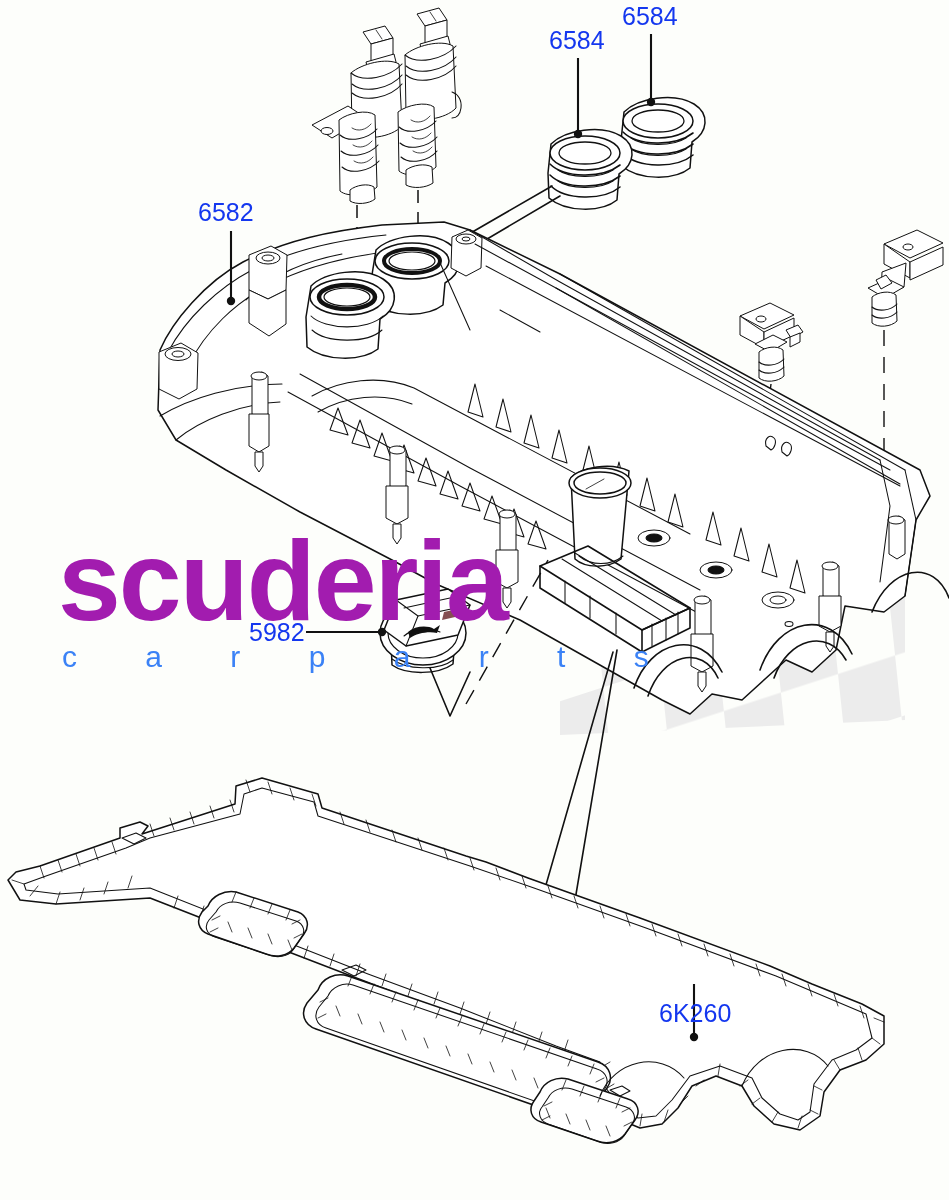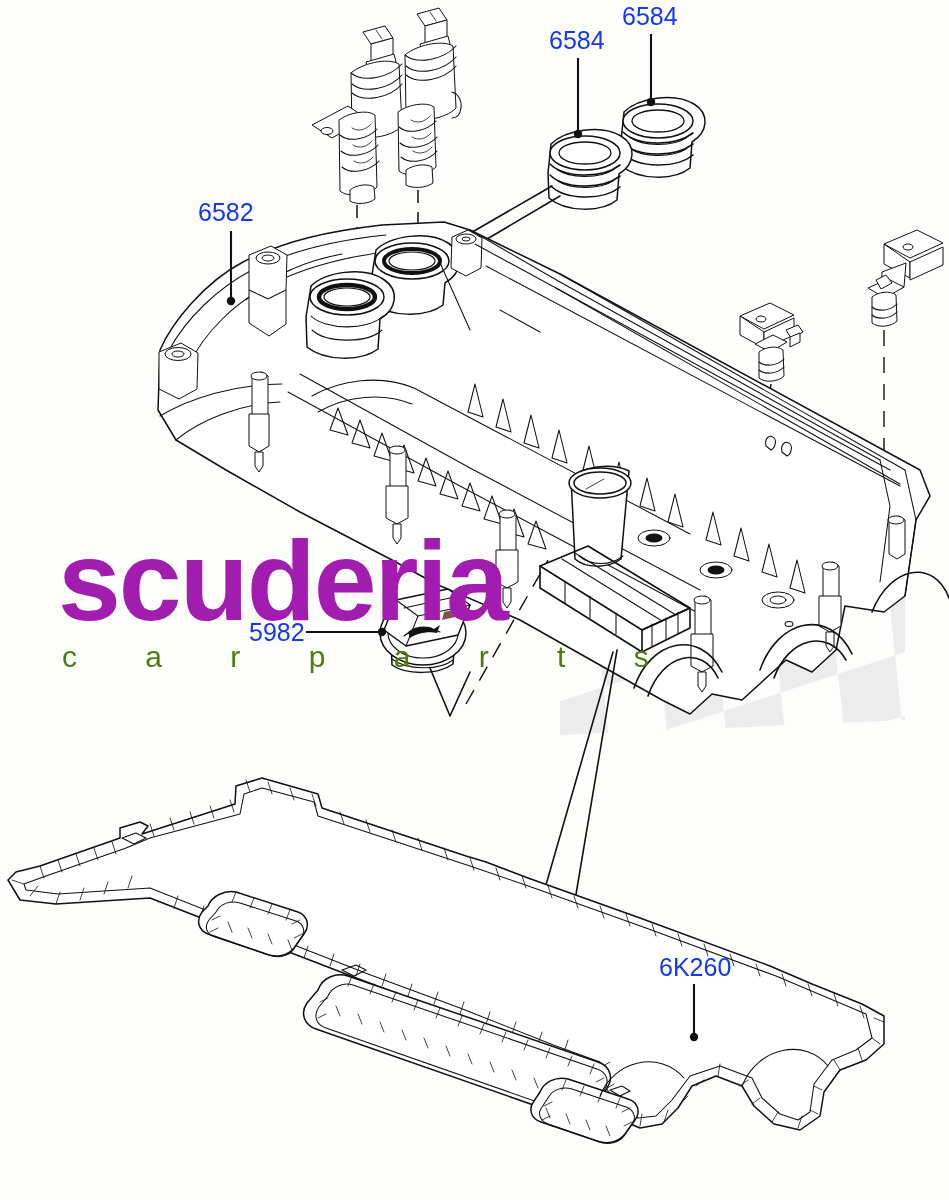--- a/index.html
+++ b/index.html
@@ -21,21 +21,21 @@
     letter-spacing:-2px;
     color:#a21caf;
     font-family:"Liberation Sans", sans-serif;
     line-height:1;
     white-space:nowrap;
   }
   .wm-carparts{
     position:absolute;
     left:62px;top:640px;
     font-size:30px;
-    color:#4d7c0f;
+    color:#3b82f6;
     letter-spacing:30px;
     font-family:"Liberation Sans", sans-serif;
     white-space:nowrap;
   }
   .label{
     position:absolute;
     color:#1437ef;
     font-size:25px;
     font-family:"Liberation Sans", sans-serif;
     white-space:nowrap;
@@ -692,15 +692,15 @@
   </div>
 
   <div class="label" style="left:198px;top:200px;text-align:right;">6582</div>
 
   <div class="label" style="left:549px;top:28px;">6584</div>
 
   <div class="label" style="left:622px;top:4px;">6584</div>
 
   <div class="label" style="left:249px;top:620px;">5982</div>
 
-  <div class="label" style="left:659px;top:955px;text-align:right;">6K260</div>
+  <div class="label" style="left:659px;top:1001px;text-align:right;">6K260</div>
 
 </div>
 
 </body></html>

